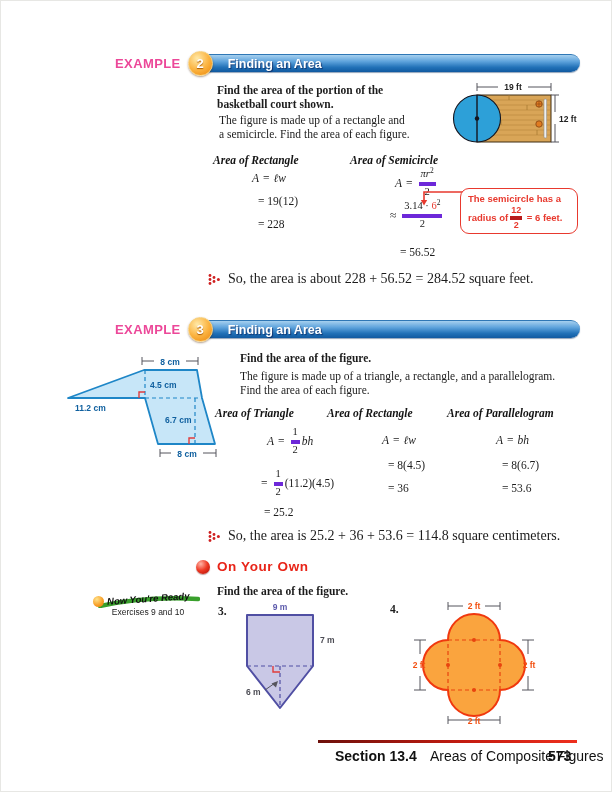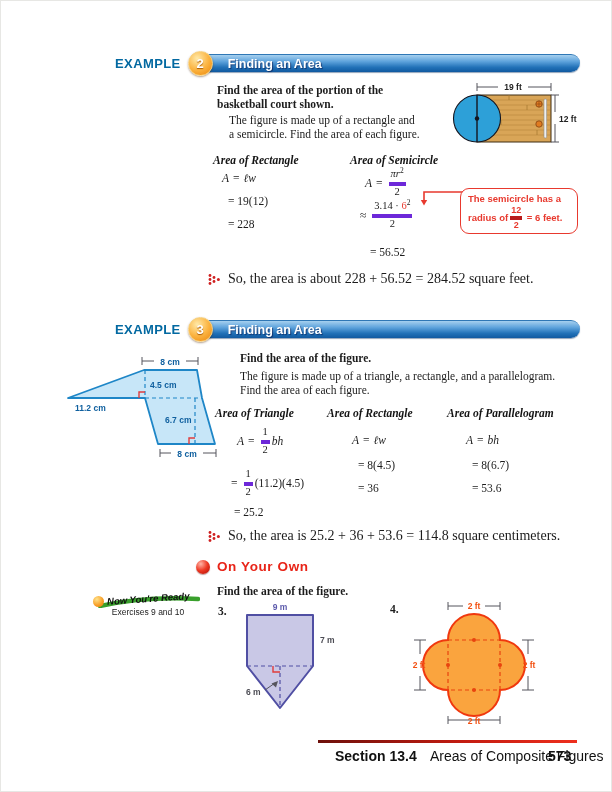--- a/index.html
+++ b/index.html
@@ -2,38 +2,38 @@
 <html><head>
 <meta charset="utf-8">
 <style>
   html,body{margin:0;padding:0;background:#fff;}
   .page{position:relative;width:612px;height:792px;background:#ffffff;overflow:hidden;
         font-family:"Liberation Serif",serif;box-shadow:inset 0 0 0 1px #e7e7e4;}
   .abs{position:absolute;}
 
   
   .ex-header{position:absolute;left:115px;width:465px;height:24px;display:flex;align-items:center;}
-  .eyebrow{color:#0369a1;font-family:"Liberation Sans",sans-serif;font-weight:bold;
+  .eyebrow{color:#ec4899;font-family:"Liberation Sans",sans-serif;font-weight:bold;
            font-size:13px;letter-spacing:.4px;margin-right:7px;white-space:nowrap;}
   .badge{width:23px;height:23px;border-radius:50%;flex:0 0 23px;z-index:2;
          background:radial-gradient(circle at 36% 28%,#ffe9a8,#fbb340 52%,#ee8d13 90%);
          border:1px solid #f6cf7c;box-shadow:0 1px 2px rgba(80,40,0,.45);
          color:#fff;font:bold 13px "Liberation Sans",sans-serif;
          display:flex;align-items:center;justify-content:center;text-shadow:0 1px 1px #a85a00;}
   .bar{flex:1;height:17px;margin-left:-12px;border-radius:9px;
        background:linear-gradient(180deg,#a6d0ef 0%,#5ea3dc 38%,#2272b8 72%,#1059a0 100%);
        border-top:1px solid #2f77b5;box-shadow:0 1px 1px rgba(10,50,100,.45);
        display:flex;align-items:center;padding-left:27px;
        color:#fff;font:bold 12.5px "Liberation Sans",sans-serif;text-shadow:1px 1px 1px rgba(0,10,60,.55);}
 
   
   .tx{position:absolute;font-size:11.5px;line-height:14px;color:#1c1c1c;white-space:nowrap;}
   .bold{font-weight:bold;}
   .col-head{position:absolute;font:bold italic 11.5px "Liberation Serif",serif;color:#141414;white-space:nowrap;}
-  .mline{position:absolute;font-size:11.5px;color:#1c1c1c;white-space:nowrap;}
+  .mline{position:absolute;font-size:11.5px;color:#1c1c1c;white-space:nowrap;margin-left:30px;}
   .var{font-style:italic;}
   .mop{padding:0 4px;}
   .frac{display:inline-block;vertical-align:middle;text-align:center;line-height:1;position:relative;top:-1px;margin:0 2px;}
   .frac .fn{display:block;padding:0 2px 2px;border-bottom:4px solid #6d28d9;font-size:10.5px;}
   .frac .fd{display:block;padding-top:1.5px;font-size:10.5px;}
   sup{font-size:7.5px;vertical-align:4px;line-height:0;}
   .red{color:#e8392e;}
 
   
   .callout{position:absolute;left:460px;top:188px;width:104px;background:#fff;
@@ -76,21 +76,21 @@
     <span class="badge">2</span>
     <div class="bar">
       <span>Finding an Area</span>
     </div>
   </div>
 
   <div class="tx bold" style="left:217px;top:83px;">
     <div>Find the area of the portion of the</div>
     <div>basketball court shown.</div>
   </div>
-  <div class="tx" style="left:229px;top:113px;">
+  <div class="tx" style="left:219px;top:113px;">
     <div>The figure is made up of a rectangle and</div>
     <div>a semicircle. Find the area of each figure.</div>
   </div>
 
   <svg class="abs" style="left:449px;top:80px;" width="134" height="68" viewBox="0 0 134 68">
     <line x1="28" y1="7" x2="102" y2="7" stroke="#55555d" stroke-width="1"></line>
     <line x1="28" y1="3" x2="28" y2="11" stroke="#55555d" stroke-width="1"></line>
     <line x1="102" y1="3" x2="102" y2="11" stroke="#55555d" stroke-width="1"></line>
     <rect x="49" y="1" width="30" height="11" fill="#ffffff"></rect>
     <text x="64" y="10" text-anchor="middle" font-size="8.5" font-weight="bold" fill="#222">19 ft</text>

